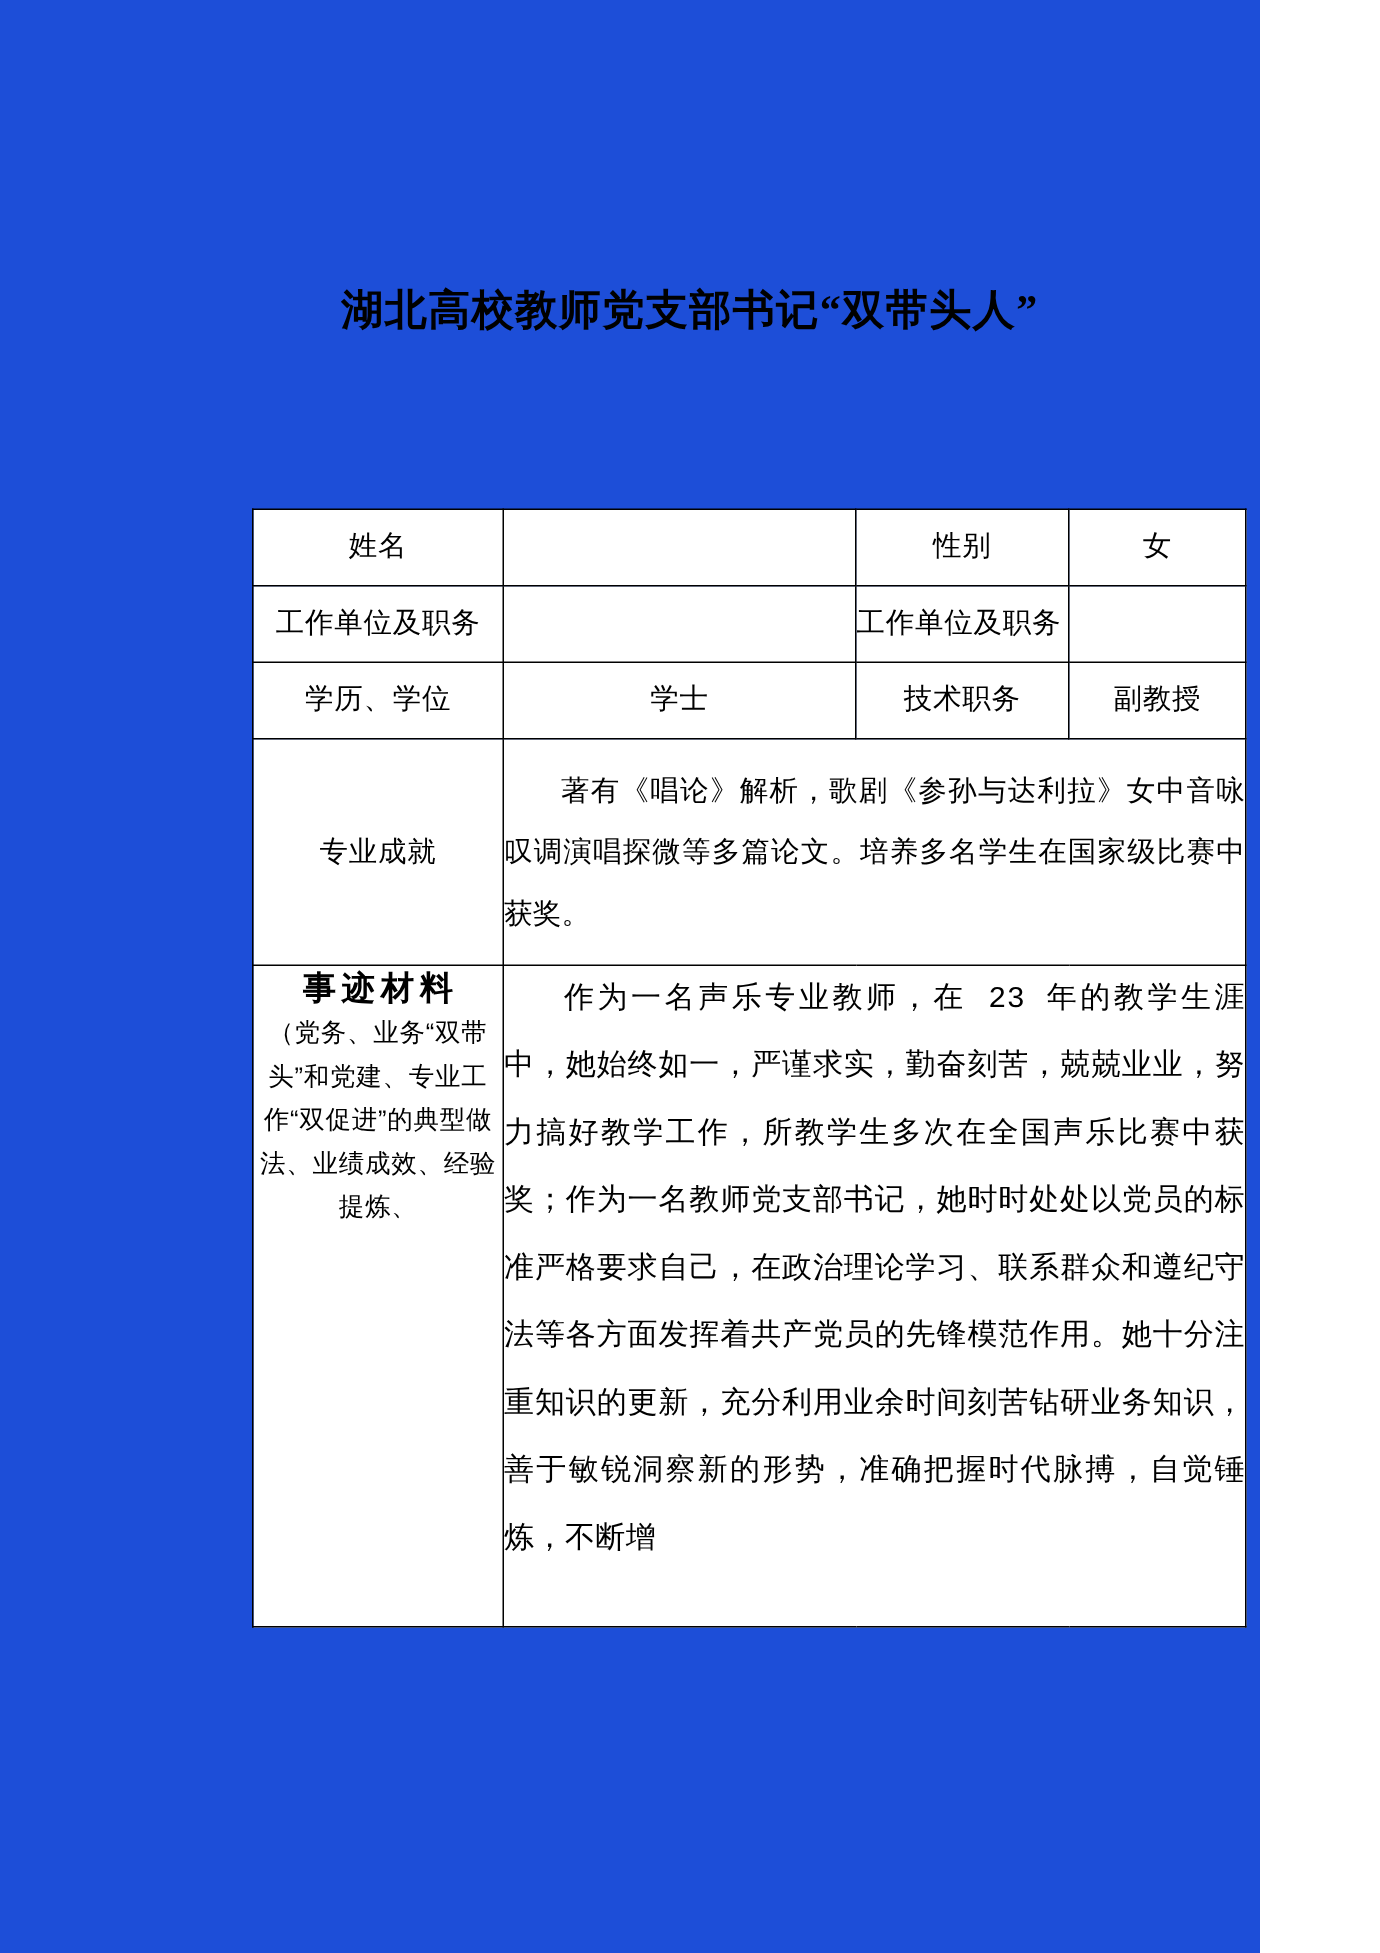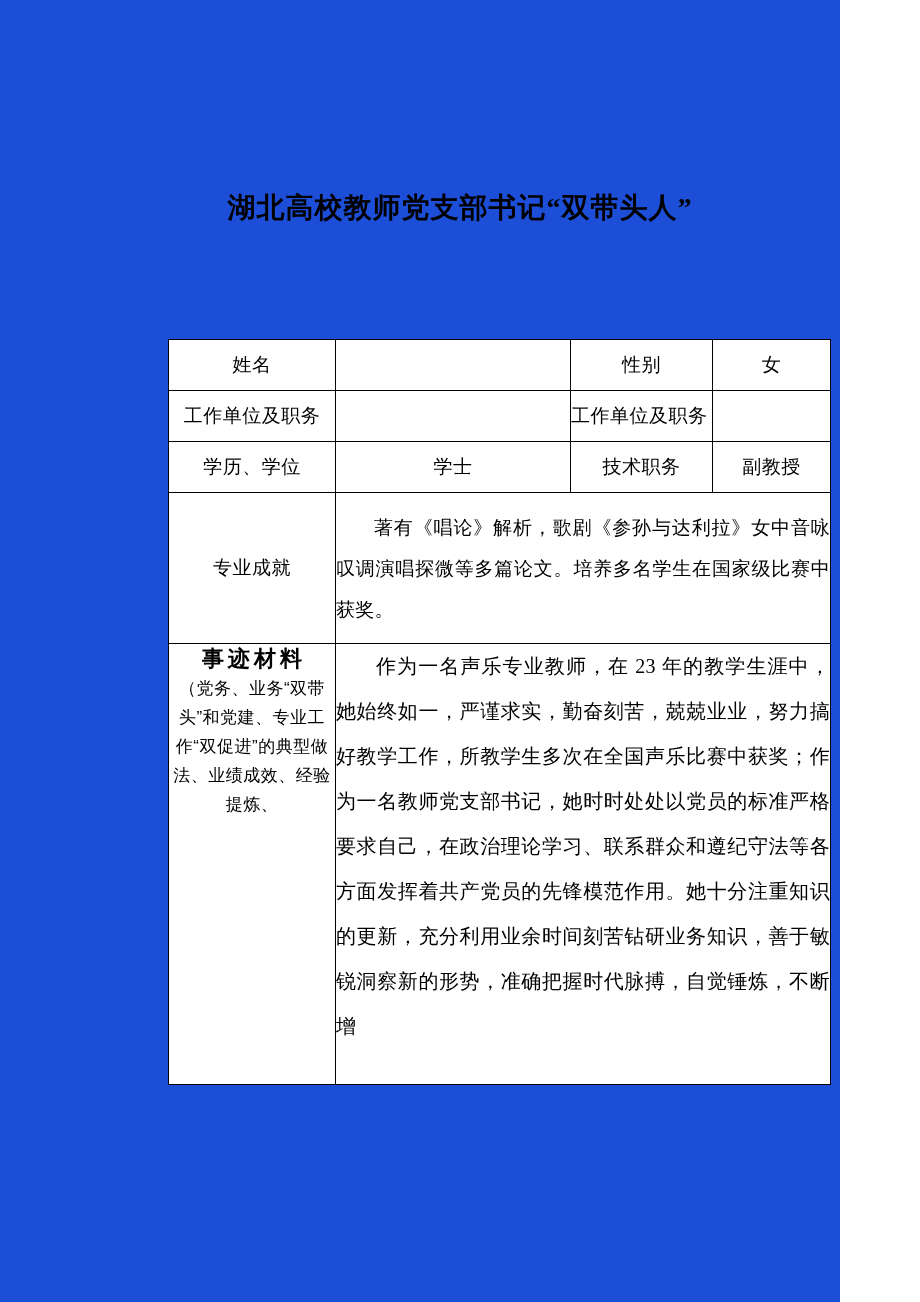--- a/index.html
+++ b/index.html
@@ -119,21 +119,21 @@
     line-height: 30px;
     padding-left: 4px;
   }
   .deeds-label-sub {
     font-family: "Liberation Sans", "DejaVu Sans", sans-serif;
     font-size: 17px;
     line-height: 29px;
     letter-spacing: 0.5px;
   }
   .deeds-body {
-    font-family: Liberation Serif, serif;
+    font-family: Liberation Mono, monospace;
     font-size: 20px;
     line-height: 45px;
     text-align: justify;
     text-justify: inter-ideograph;
     text-indent: 2em;
     padding: 8px 8px 0 12px;
     letter-spacing: 0.3px;
     vertical-align: top;
   }
   .deeds-body p {

